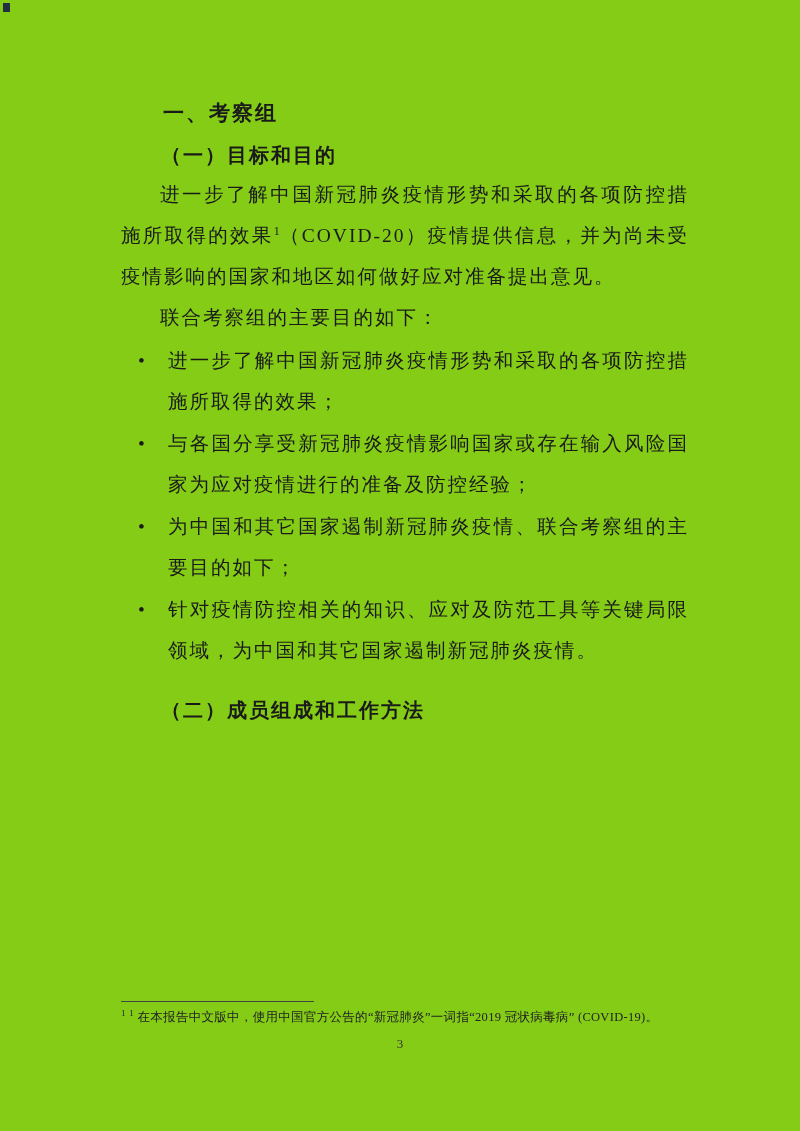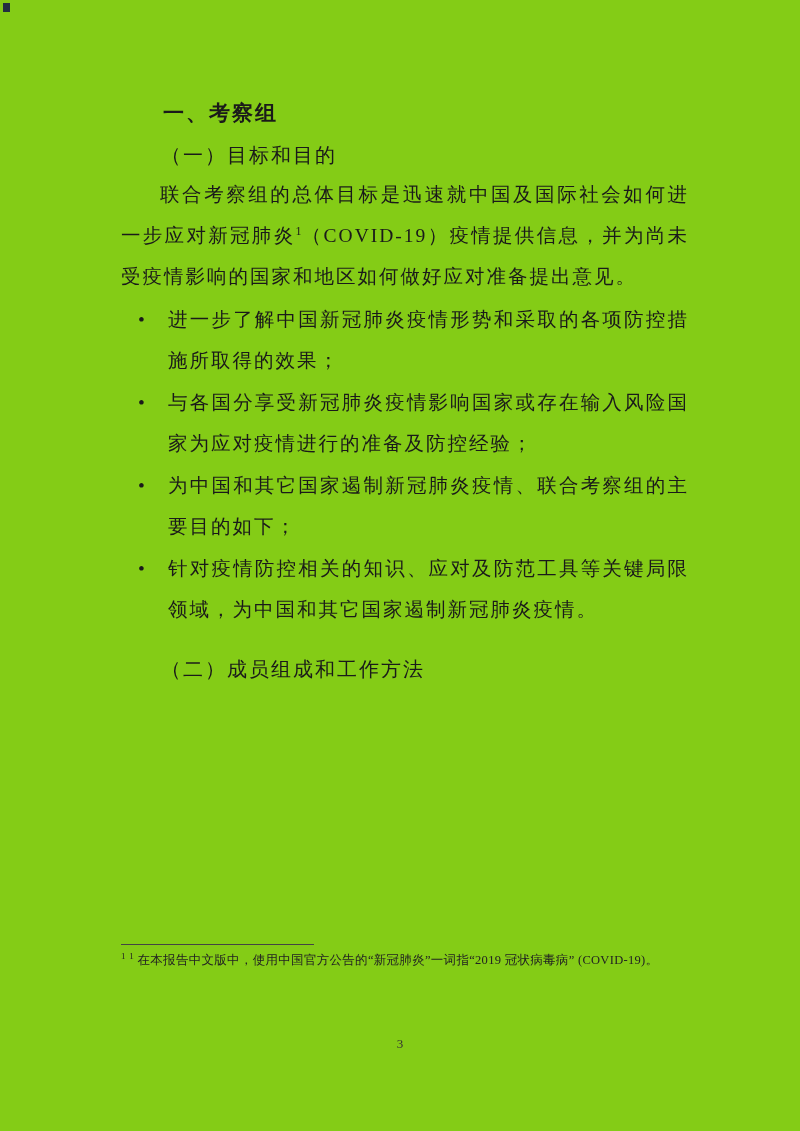--- a/index.html
+++ b/index.html
@@ -33,21 +33,21 @@
   .chapter-heading {
     font-size: 21px;
     font-weight: bold;
     letter-spacing: 2px;
     line-height: 30px;
     margin: 0 0 12px 0;
     text-indent: 2em;
   }
   .section-heading {
     font-size: 20px;
-    font-weight: normal;
+    font-weight: bold;
     letter-spacing: 2px;
     line-height: 30px;
     margin: 0 0 4px 0;
     text-indent: 2em;
   }
   .section2-space {
     margin-top: 24px;
   }
   p.body {
     font-size: 19.5px;
@@ -79,21 +79,21 @@
     text-align: justify;
   }
   sup.fn-ref {
     font-size: 12px;
     line-height: 0;
     letter-spacing: 0;
   }
   .footnote {
     position: absolute;
     left: 121px;
-    top: 944px;
+    top: 1001px;
     width: 568px;
   }
   .footnote-rule {
     width: 193px;
     height: 1px;
     background: #444444;
     margin: 0 0 7px 0;
   }
   .footnote-text {
     font-size: 12.5px;
@@ -122,22 +122,23 @@
 <div class="page">
 
   <div class="corner-mark"></div>
 
   <div class="content">
 
     <h1 class="chapter-heading">一、考察组</h1>
 
     <h2 class="section-heading">（一）目标和目的</h2>
 
-    <p class="body"><span>联合考察组的总体目标是迅速就中国及国际社会如何进一步应对新冠肺炎</span><sup class="fn-ref">1</sup><span>（COVID-19）疫情提供信息，并为尚未受疫情影响的国家和地区如何做好应对准备提出意见。</span></p>
+    <p class="body"><span>进一步了解中国新冠肺炎疫情形势和采取的各项防控措施所取得的效果</span><sup class="fn-ref">1</sup><span>（COVID-20）疫情提供信息，并为尚未受疫情影响的国家和地区如何做好应对准备提出意见。</span></p>
 
+    <p class="body">联合考察组的主要目的如下：</p>
 
     <ul class="bullet-list">
       <li>
         <span class="bullet">•</span>
         <span class="li-text">进一步了解中国新冠肺炎疫情形势和采取的各项防控措施所取得的效果；</span>
       </li>
       <li>
         <span class="bullet">•</span>
         <span class="li-text">与各国分享受新冠肺炎疫情影响国家或存在输入风险国家为应对疫情进行的准备及防控经验；</span>
       </li>

